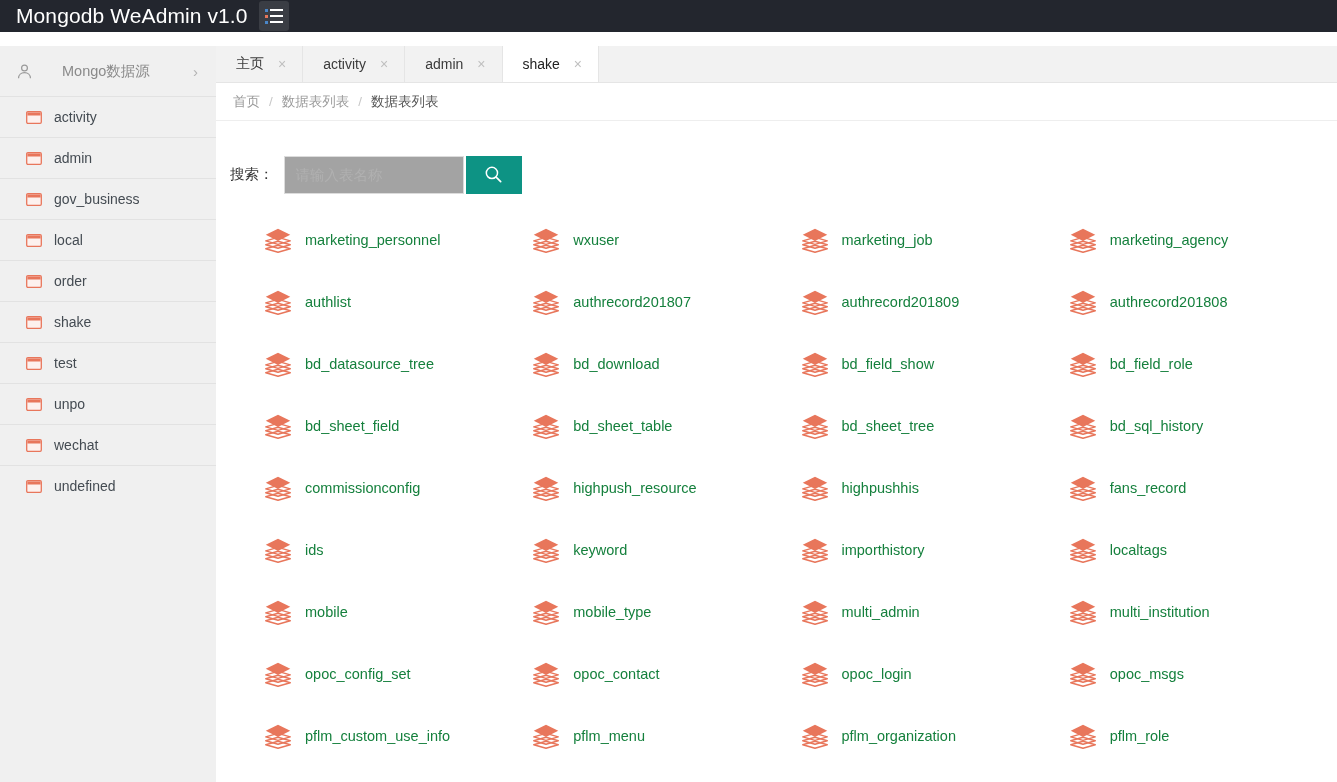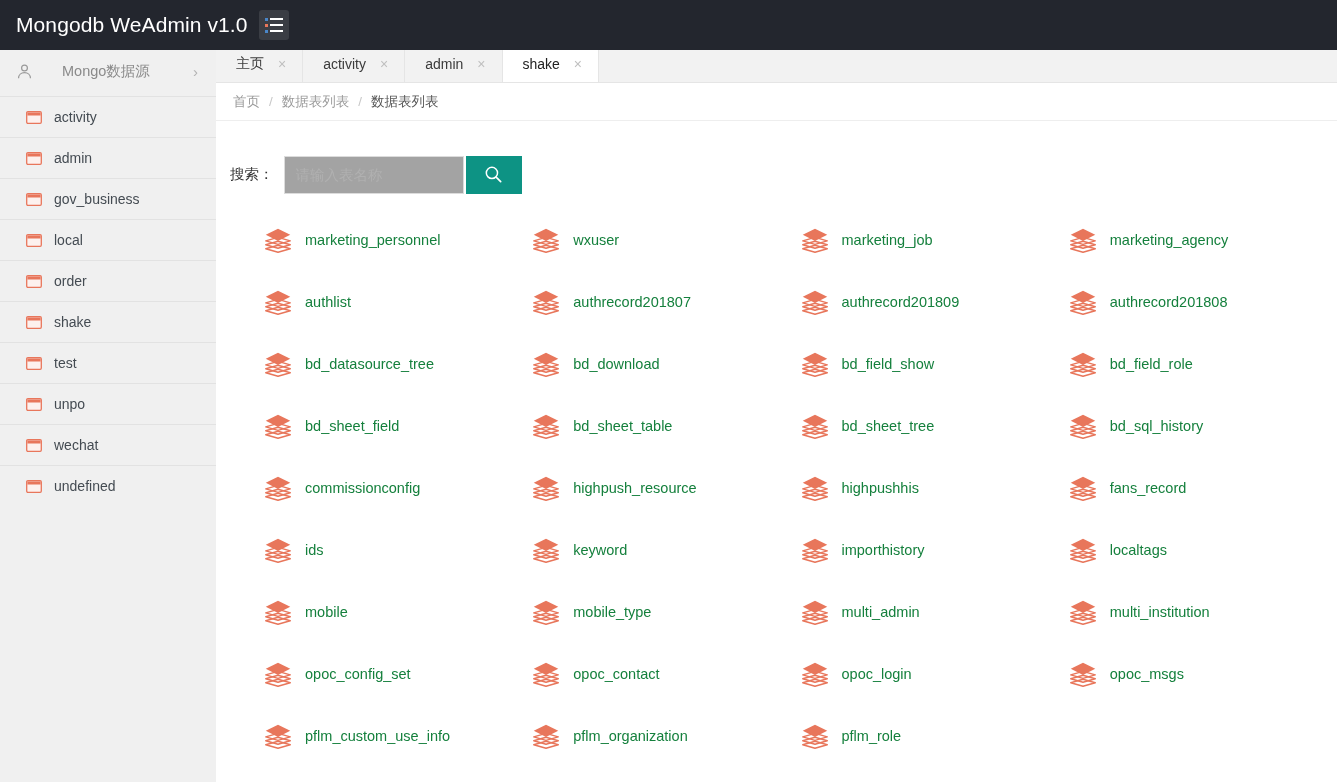--- a/index.html
+++ b/index.html
@@ -17,21 +17,21 @@
     width: 1337px;
     height: 782px;
     background: #ffffff;
   }
 
   
   .header {
     position: absolute;
     top: 0; left: 0;
     width: 1337px;
-    height: 50px;
+    height: 32px;
     background: #23262e;
     display: flex;
     align-items: center;
     padding-left: 16px;
     z-index: 20;
   }
   .header-title {
     color: #ffffff;
     font-size: 21px;
     letter-spacing: 0.1px;
@@ -664,20 +664,29 @@
           </svg>
           <span class="table-name">pflm_custom_use_info</span>
         </div>
         <div class="table-cell">
           <svg class="stack-icon" viewBox="0 0 32 32">
             <polygon points="16,3 30,10 16,17 2,10" fill="#e8765b"></polygon>
             <polygon points="16,13 30,17 16,21 2,17" fill="none" stroke="#e8765b" stroke-width="1.7" stroke-linejoin="round"></polygon>
             <polygon points="16,17.5 30,21.5 16,25.5 2,21.5" fill="none" stroke="#e8765b" stroke-width="1.7" stroke-linejoin="round"></polygon>
             <polygon points="16,22 30,26 16,30 2,26" fill="none" stroke="#e8765b" stroke-width="1.7" stroke-linejoin="round"></polygon>
           </svg>
+          <span class="table-name">pflm_menu</span>
+        </div>
+        <div class="table-cell">
+          <svg class="stack-icon" viewBox="0 0 32 32">
+            <polygon points="16,3 30,10 16,17 2,10" fill="#e8765b"></polygon>
+            <polygon points="16,13 30,17 16,21 2,17" fill="none" stroke="#e8765b" stroke-width="1.7" stroke-linejoin="round"></polygon>
+            <polygon points="16,17.5 30,21.5 16,25.5 2,21.5" fill="none" stroke="#e8765b" stroke-width="1.7" stroke-linejoin="round"></polygon>
+            <polygon points="16,22 30,26 16,30 2,26" fill="none" stroke="#e8765b" stroke-width="1.7" stroke-linejoin="round"></polygon>
+          </svg>
           <span class="table-name">pflm_organization</span>
         </div>
         <div class="table-cell">
           <svg class="stack-icon" viewBox="0 0 32 32">
             <polygon points="16,3 30,10 16,17 2,10" fill="#e8765b"></polygon>
             <polygon points="16,13 30,17 16,21 2,17" fill="none" stroke="#e8765b" stroke-width="1.7" stroke-linejoin="round"></polygon>
             <polygon points="16,17.5 30,21.5 16,25.5 2,21.5" fill="none" stroke="#e8765b" stroke-width="1.7" stroke-linejoin="round"></polygon>
             <polygon points="16,22 30,26 16,30 2,26" fill="none" stroke="#e8765b" stroke-width="1.7" stroke-linejoin="round"></polygon>
           </svg>
           <span class="table-name">pflm_role</span>

